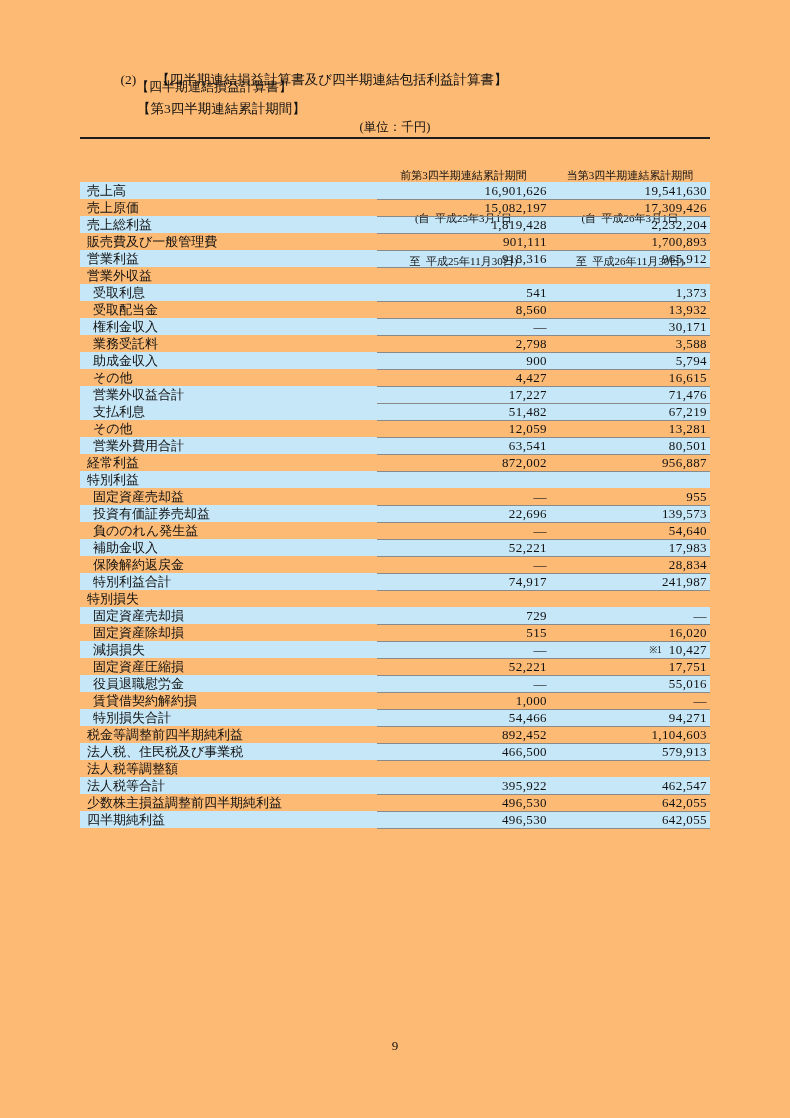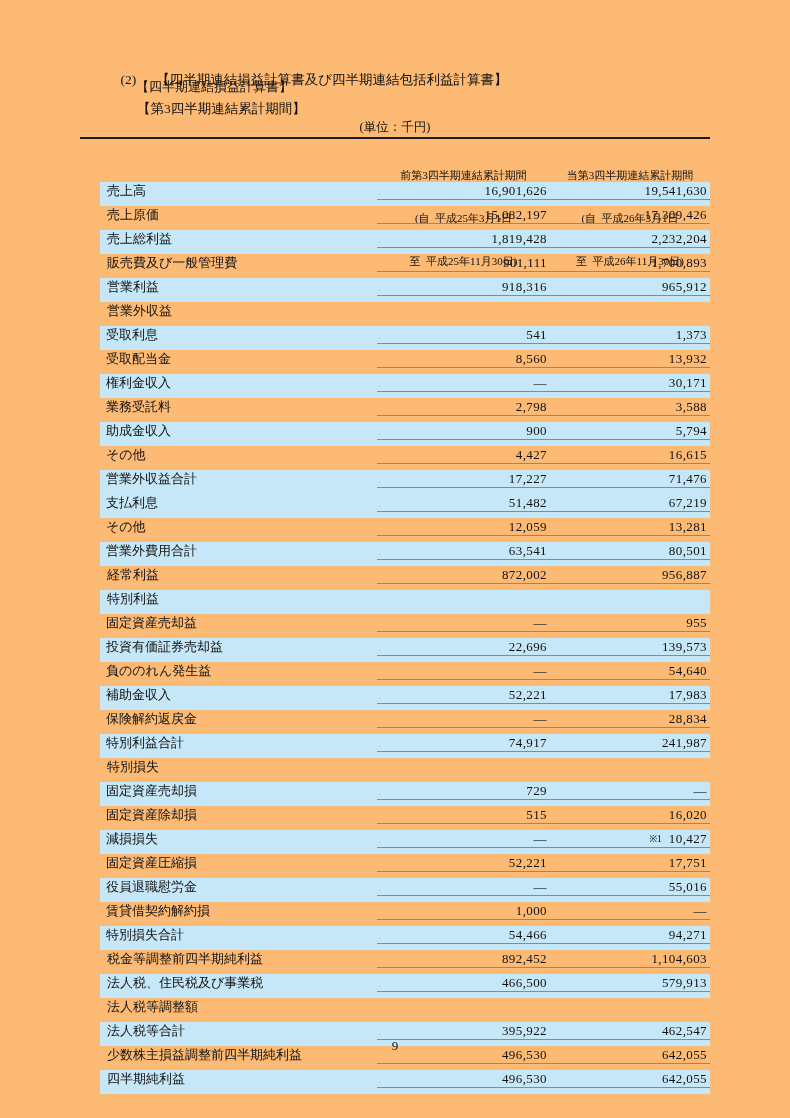--- a/index.html
+++ b/index.html
@@ -15,24 +15,24 @@
   .unit { position:absolute; top:119px; left:80px; width:630px; text-align:center; font-size:12.5px; }
   .fin-table {
     position:absolute; top:137px; left:80px; width:630px;
     border-top:2px solid #1c1c1c; font-size:13px;
   }
   .thead { display:flex; height:43px; }
   .thead .col-spacer { width:297px; }
   .thead .colhead { text-align:center; font-size:11px; line-height:14.2px; padding-top:1px; white-space:pre; }
   .thead .colhead.c0 { width:173px; }
   .thead .colhead.c1 { width:160px; }
-  .row { display:flex; height:24px; line-height:18px;margin-left:20px; }
+  .row { display:flex; height:17px; line-height:18px; }
   .row.alt { background:#c6e7f8; }
   .cell-label { width:297px; padding-left:7px; box-sizing:border-box; white-space:nowrap; overflow:hidden; }
-  .cell-label.indent { padding-left:6px; }
+  .cell-label.indent { padding-left:13px; }
   .cell-values { width:333px; display:flex; height:18px; box-sizing:border-box; }
   .row.has-border .cell-values { border-bottom:1px solid #8a8a8a; }
   .val { text-align:right; box-sizing:border-box; white-space:nowrap; letter-spacing:0.4px; }
   .val.prior { width:173px; padding-right:3px; }
   .val.current { width:160px; padding-right:3px; }
   .note { font-size:9.5px; letter-spacing:0; margin-right:7px; position:relative; top:-1px; }
   .page-number { position:absolute; top:1038px; left:0; width:100%; text-align:center; font-size:13px; }
 </style>
 </head>
 <body>

